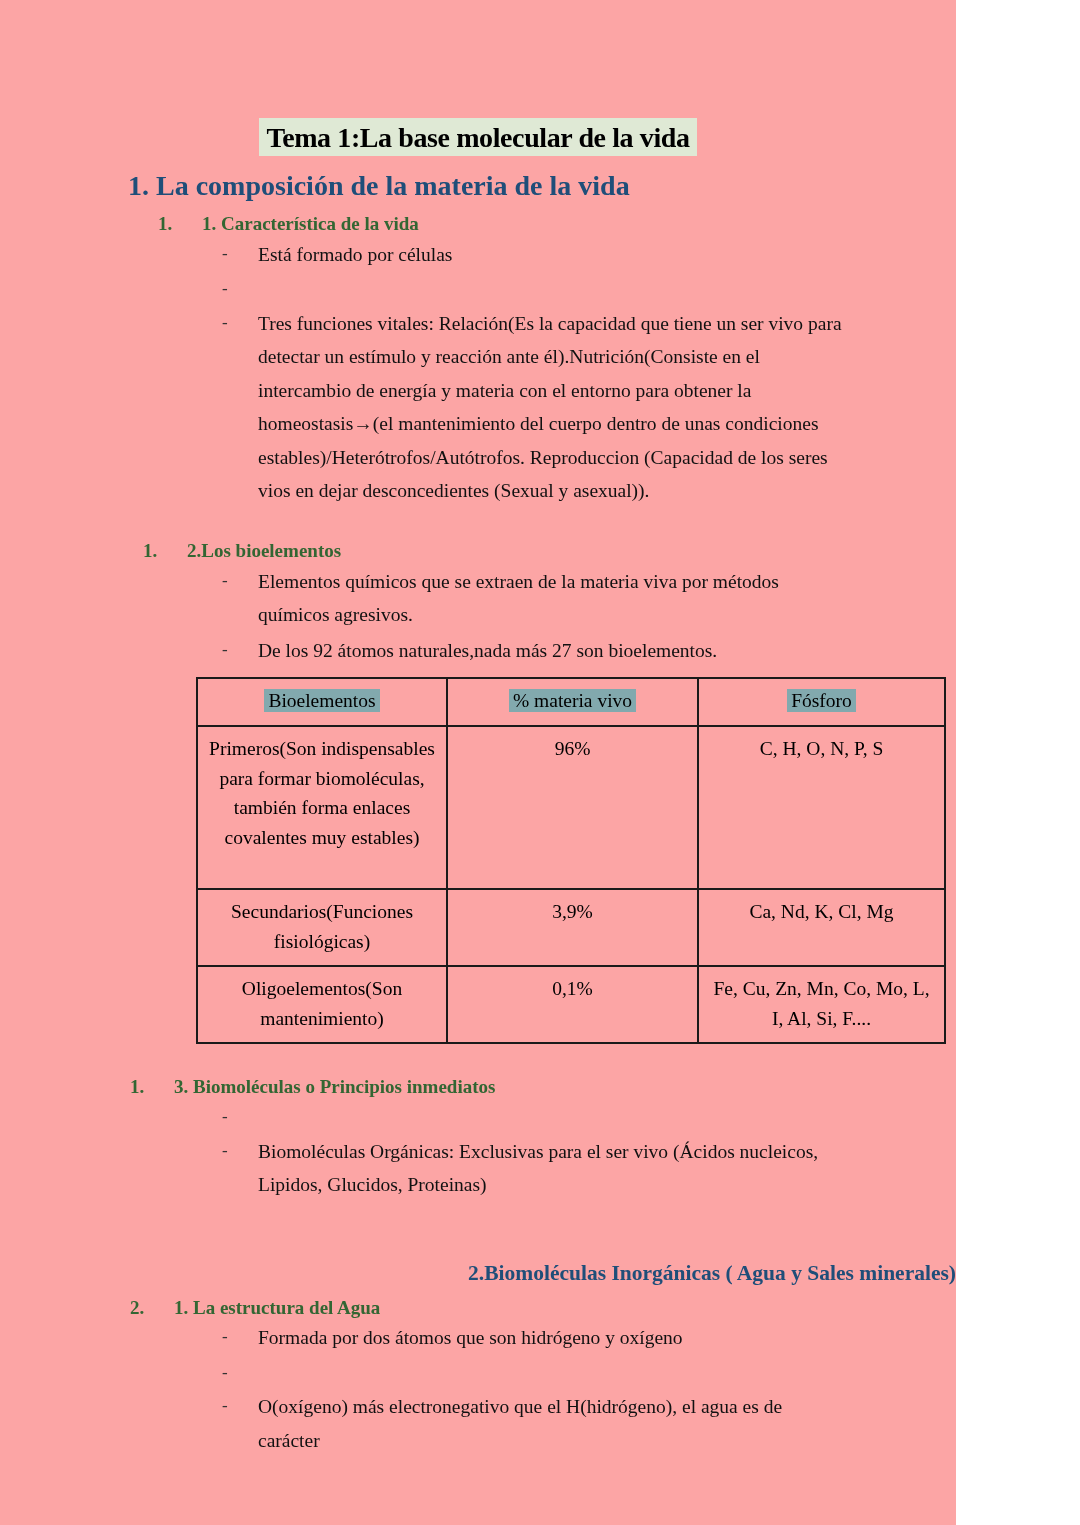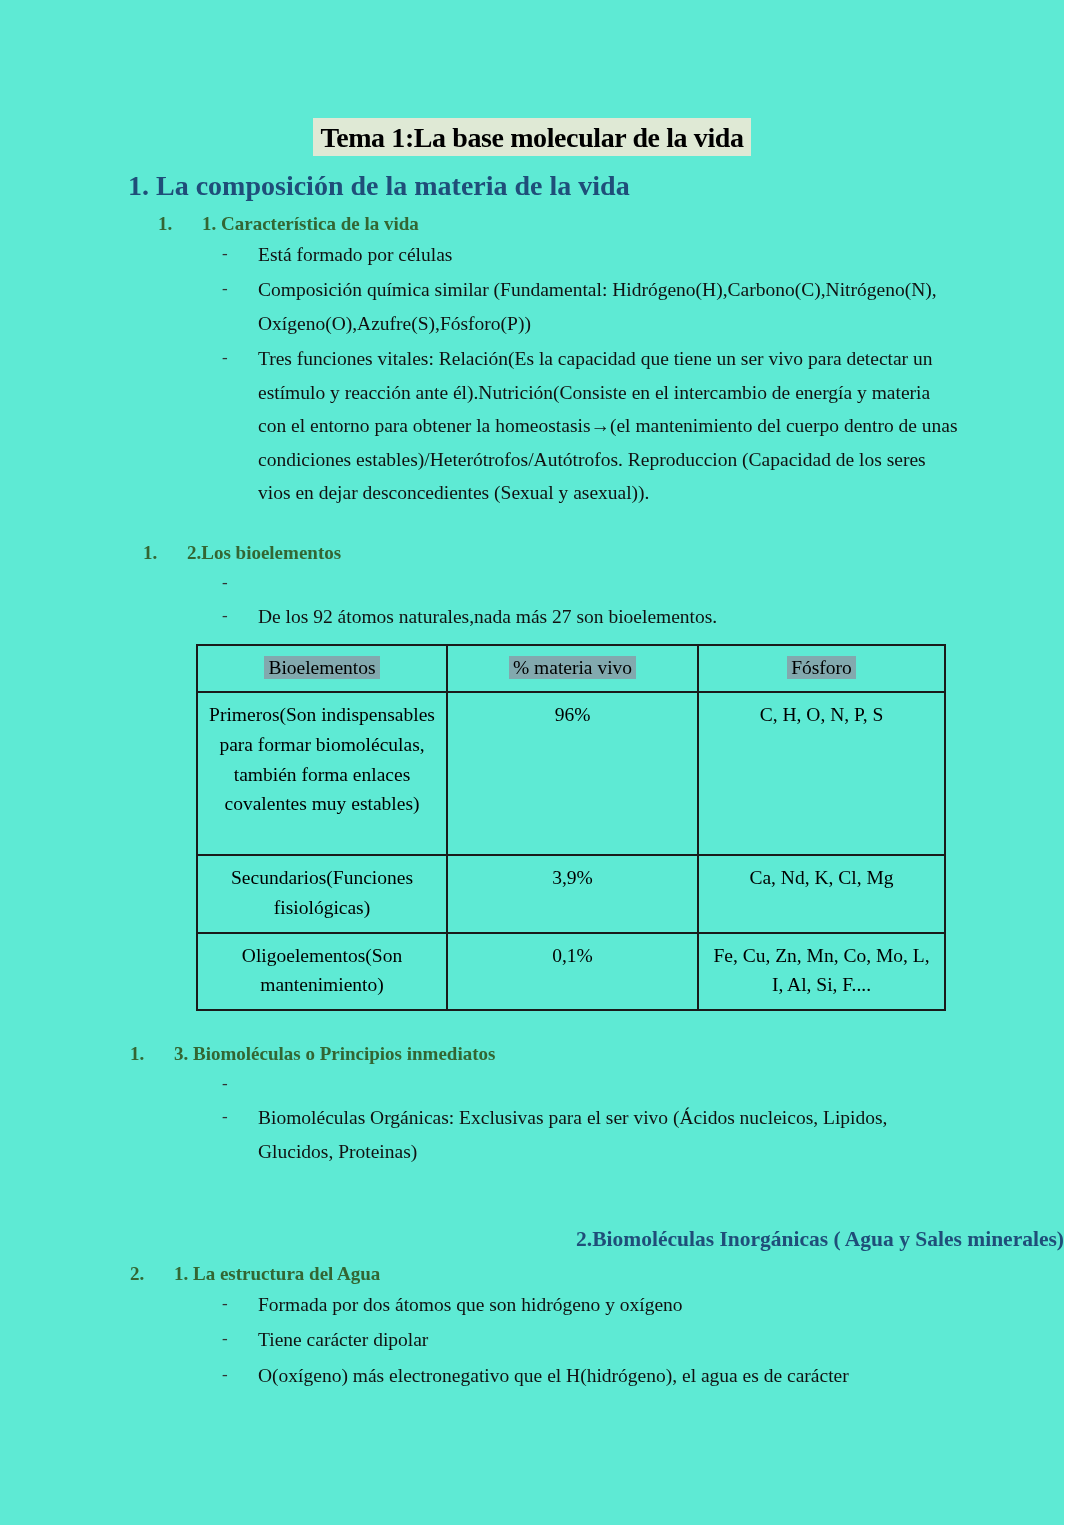--- a/index.html
+++ b/index.html
@@ -2,23 +2,23 @@
 <html lang="es"><head>
 <meta charset="utf-8">
 <style>
   html, body {
     margin: 0;
     padding: 0;
     background: #ffffff;
   }
   .page {
     position: relative;
-    width: 1064px;
+    width: 956px;
     height: 1525px;
-    background: #5eead4;
+    background: #fca5a5;
     font-family: "Liberation Serif", "DejaVu Serif", serif;
     color: #000000;
     overflow: hidden;
     box-sizing: border-box;
     padding: 0;
   }
 
   
   .doc-title-wrap {
     text-align: center;
@@ -144,38 +144,38 @@
     <span>1. Característica de la vida</span>
   </div>
 
   <ul class="dash-list">
     <li class="dash-item indent-a">
       <span class="dash-mark">-</span>
       <span class="dash-text">Está formado por células</span>
     </li>
     <li class="dash-item indent-a">
       <span class="dash-mark">-</span>
-      <span class="dash-text">Composición química similar (Fundamental: Hidrógeno(H),Carbono(C),Nitrógeno(N), Oxígeno(O),Azufre(S),Fósforo(P))</span>
     </li>
     <li class="dash-item indent-b">
       <span class="dash-mark">-</span>
       <span class="dash-text">Tres funciones vitales: Relación(Es la capacidad que tiene un ser vivo para detectar un estímulo y reacción ante él).Nutrición(Consiste en el intercambio de energía y materia con el entorno para obtener la homeostasis→(el mantenimiento del cuerpo dentro de unas condiciones estables)/Heterótrofos/Autótrofos. Reproduccion (Capacidad de los seres vios en dejar desconcedientes (Sexual y asexual)).</span>
     </li>
   </ul>
 
   <div class="gap-md"></div>
 
   <div class="h2-green lvl-b">
     <span class="h2-num">1.</span>
     <span>2.Los bioelementos</span>
   </div>
 
   <ul class="dash-list">
     <li class="dash-item indent-c">
       <span class="dash-mark">-</span>
+      <span class="dash-text">Elementos químicos que se extraen de la materia viva por métodos químicos agresivos.</span>
     </li>
     <li class="dash-item indent-c">
       <span class="dash-mark">-</span>
       <span class="dash-text">De los 92 átomos naturales,nada más 27 son bioelementos.</span>
     </li>
   </ul>
 
   <div class="tbl-wrap">
     <table class="bio">
       <colgroup>
@@ -240,21 +240,20 @@
     <span>1. La estructura del Agua</span>
   </div>
 
   <ul class="dash-list">
     <li class="dash-item indent-a">
       <span class="dash-mark">-</span>
       <span class="dash-text">Formada por dos átomos que son hidrógeno y oxígeno</span>
     </li>
     <li class="dash-item indent-a">
       <span class="dash-mark">-</span>
-      <span class="dash-text">Tiene carácter dipolar</span>
     </li>
     <li class="dash-item indent-a">
       <span class="dash-mark">-</span>
       <span class="dash-text">O(oxígeno) más electronegativo que el H(hidrógeno), el agua es de carácter</span>
     </li>
   </ul>
 
 </div>
 
 </body></html>

